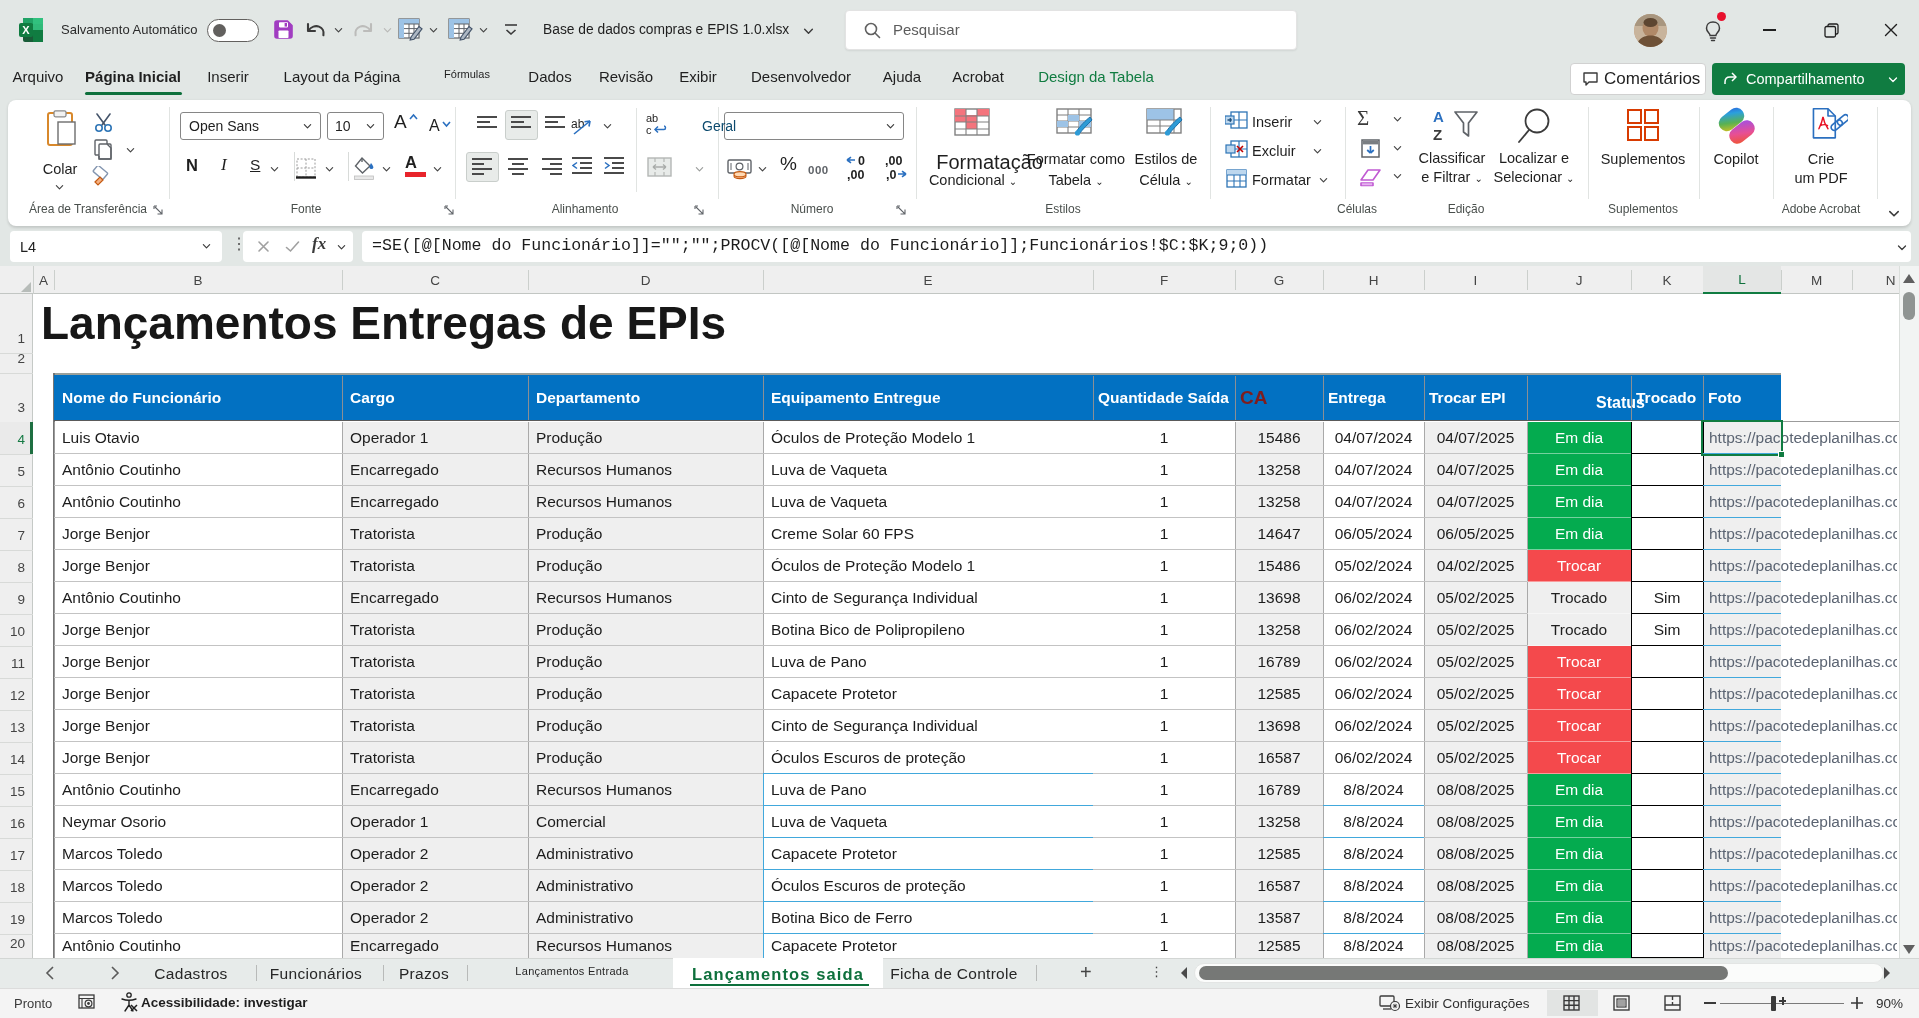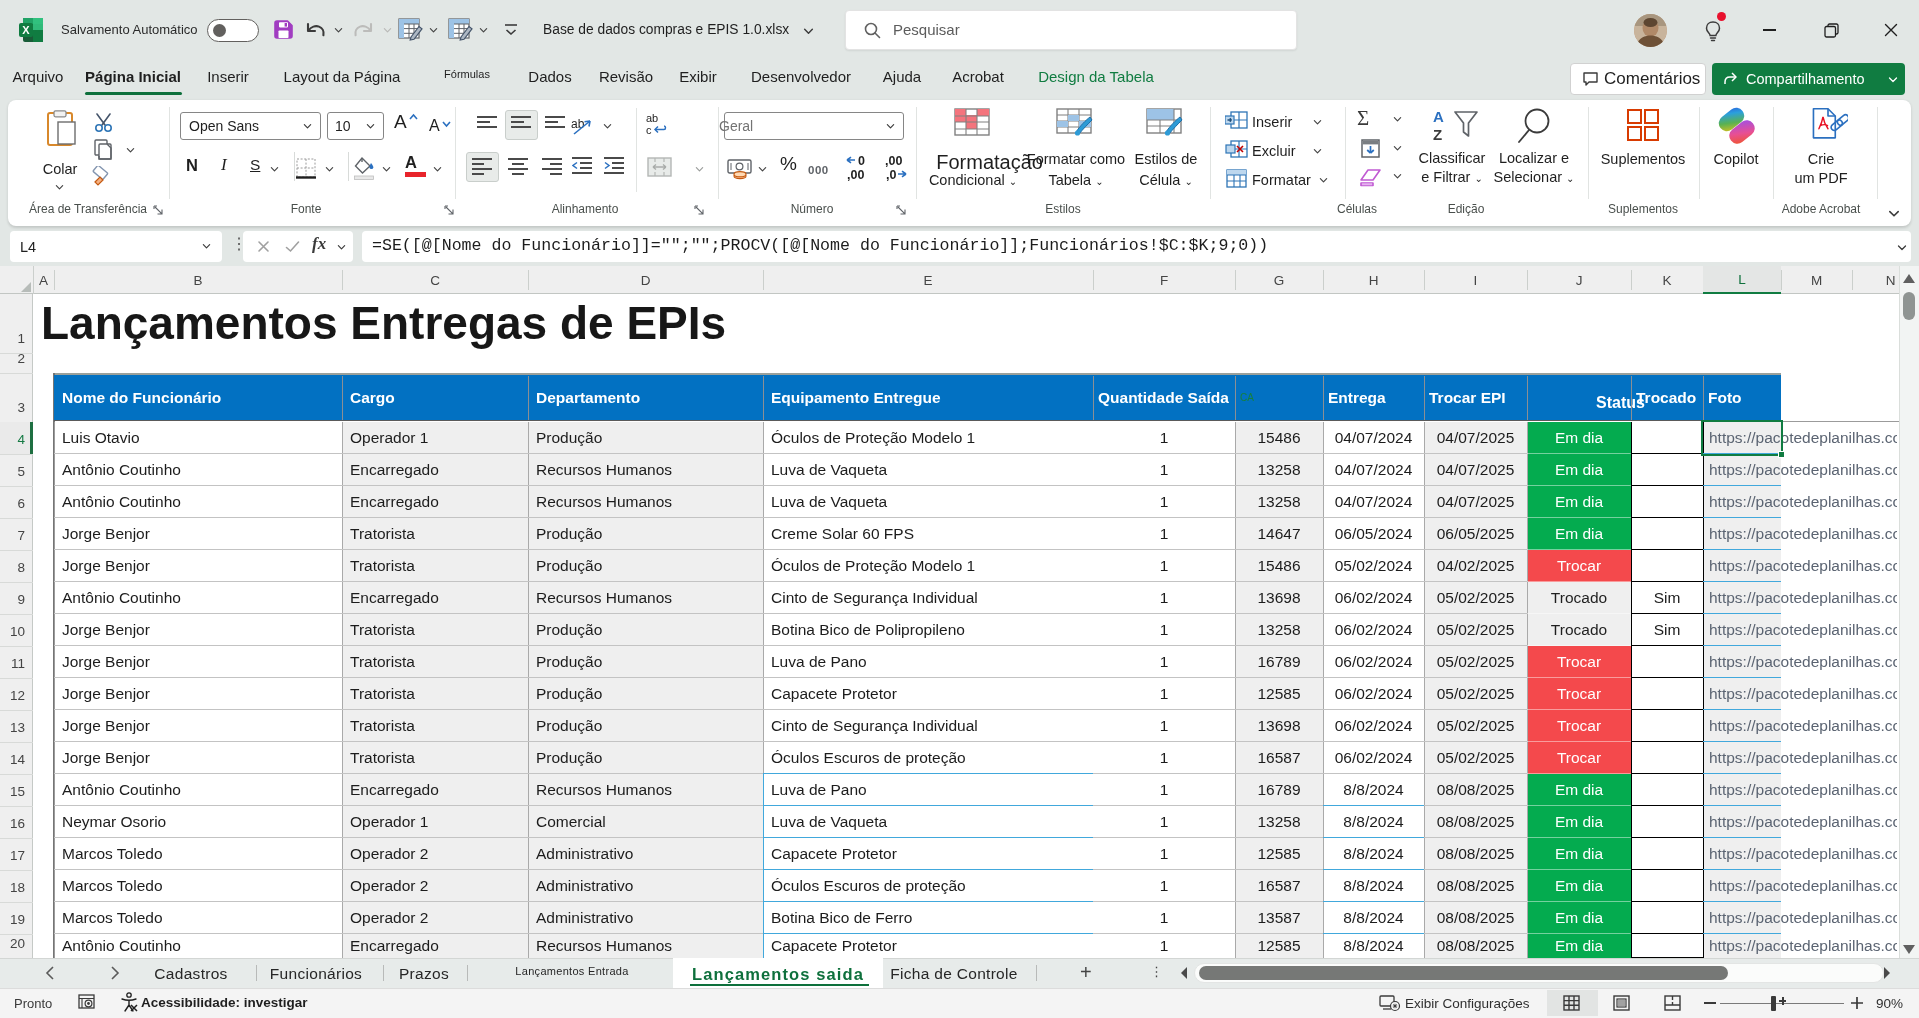--- a/index.html
+++ b/index.html
@@ -293,21 +293,21 @@
 </svg>
 <svg class="ab" style="left:647px;top:157px" width="26" height="21" viewBox="0 0 26 21">
 <rect x="1" y="1" width="23" height="18" fill="#e8ebe9" stroke="#b4b7b5" stroke-width="1.4"></rect>
 <path d="M8 1 V5 M17 1 V5 M8 15 V19 M17 15 V19" stroke="#b4b7b5" stroke-width="1.2"></path>
 <path d="M6 10 H19 M6 10 L9 7.5 M6 10 L9 12.5 M19 10 L16 7.5 M19 10 L16 12.5" stroke="#a9acaa" stroke-width="1.4" fill="none"></path>
 </svg>
 <svg class="ab" style="left:695px;top:165px" width="9" height="9" viewBox="0 0 10 10">
     <path d="M1.5 3 L5 6.5 L8.5 3" fill="none" stroke="#9a9d9b" stroke-width="1.3" stroke-linecap="round" stroke-linejoin="round"></path>
   </svg>
 <div class="ab" style="left:724px;top:112px;width:180px;height:28px;background:#fff;border:1px solid #868686;border-radius:3px"></div>
-<div class="ab" style="left:719px;top:116px;height:20px;line-height:20px;font-size:14px;color:#737373;font-weight:400;white-space:nowrap;">Geral</div>
+<div class="ab" style="left:702px;top:116px;height:20px;line-height:20px;font-size:14px;color:#0c4a6e;font-weight:400;white-space:nowrap;">Geral</div>
 <svg class="ab" style="left:886px;top:122px" width="9" height="9" viewBox="0 0 10 10">
     <path d="M1.5 3 L5 6.5 L8.5 3" fill="none" stroke="#3b3b3b" stroke-width="1.3" stroke-linecap="round" stroke-linejoin="round"></path>
   </svg>
 <svg class="ab" style="left:727px;top:157px" width="27" height="23" viewBox="0 0 27 23">
 <rect x="1" y="3" width="23" height="13" rx="1.5" fill="#fff" stroke="#5f6368" stroke-width="1.4"></rect>
 <circle cx="12.5" cy="9.5" r="3.4" fill="none" stroke="#5f6368" stroke-width="1.2"></circle>
 <path d="M4 6 V13 M21 6 V13" stroke="#5f6368" stroke-width="1"></path>
 <ellipse cx="13" cy="19" rx="6" ry="2.6" fill="#f4b183" stroke="#c55a11" stroke-width="1.1"></ellipse>
 <ellipse cx="13" cy="17.2" rx="6" ry="2.6" fill="#ffd9b3" stroke="#c55a11" stroke-width="1.1"></ellipse>
 </svg>
@@ -566,21 +566,21 @@
 <div class="ab cl" style="left:62px;top:375px;width:280px;height:45px;font-size:15.5px;font-weight:700;color:#fff;white-space:nowrap;overflow:hidden">Nome do Funcionário</div>
 <div class="ab" style="left:342px;top:376px;width:1px;height:44px;background:#8a8f94"></div>
 <div class="ab cl" style="left:350px;top:375px;width:178px;height:45px;font-size:15.5px;font-weight:700;color:#fff;white-space:nowrap;overflow:hidden">Cargo</div>
 <div class="ab" style="left:528px;top:376px;width:1px;height:44px;background:#8a8f94"></div>
 <div class="ab cl" style="left:536px;top:375px;width:227px;height:45px;font-size:15.5px;font-weight:700;color:#fff;white-space:nowrap;overflow:hidden">Departamento</div>
 <div class="ab" style="left:763px;top:376px;width:1px;height:44px;background:#8a8f94"></div>
 <div class="ab cl" style="left:771px;top:375px;width:322px;height:45px;font-size:15.5px;font-weight:700;color:#fff;white-space:nowrap;overflow:hidden">Equipamento Entregue</div>
 <div class="ab" style="left:1093px;top:376px;width:1px;height:44px;background:#8a8f94"></div>
 <div class="ab cl" style="left:1098px;top:375px;width:137px;height:45px;font-size:15.5px;font-weight:700;color:#fff;white-space:nowrap;overflow:hidden">Quantidade Saída</div>
 <div class="ab" style="left:1235px;top:376px;width:1px;height:44px;background:#8a8f94"></div>
-<div class="ab cl" style="left:1240px;top:375px;width:83px;height:45px;font-size:10px;font-weight:400;color:#15803d;white-space:nowrap;overflow:hidden">CA</div>
+<div class="ab cl" style="left:1240px;top:375px;width:83px;height:45px;font-size:19px;font-weight:700;color:#7f1d1d;white-space:nowrap;overflow:hidden">CA</div>
 <div class="ab" style="left:1323px;top:376px;width:1px;height:44px;background:#8a8f94"></div>
 <div class="ab cl" style="left:1328px;top:375px;width:96px;height:45px;font-size:15.5px;font-weight:700;color:#fff;white-space:nowrap;overflow:hidden">Entrega</div>
 <div class="ab" style="left:1424px;top:376px;width:1px;height:44px;background:#8a8f94"></div>
 <div class="ab cl" style="left:1429px;top:375px;width:98px;height:45px;font-size:15.5px;font-weight:700;color:#fff;white-space:nowrap;overflow:hidden">Trocar EPI</div>
 <div class="ab" style="left:1527px;top:376px;width:1px;height:44px;background:#8a8f94"></div>
 <div class="ab cl" style="left:1596px;top:375px;width:99px;height:56px;font-size:16px;font-weight:700;color:#fff;white-space:nowrap;overflow:hidden">Status</div>
 <div class="ab" style="left:1631px;top:376px;width:1px;height:44px;background:#8a8f94"></div>
 <div class="ab cl" style="left:1636px;top:375px;width:67px;height:45px;font-size:15.5px;font-weight:700;color:#fff;white-space:nowrap;overflow:hidden">Trocado</div>
 <div class="ab" style="left:1703px;top:376px;width:1px;height:44px;background:#8a8f94"></div>
 <div class="ab cl" style="left:1708px;top:375px;width:73px;height:45px;font-size:15.5px;font-weight:700;color:#fff;white-space:nowrap;overflow:hidden">Foto</div>

